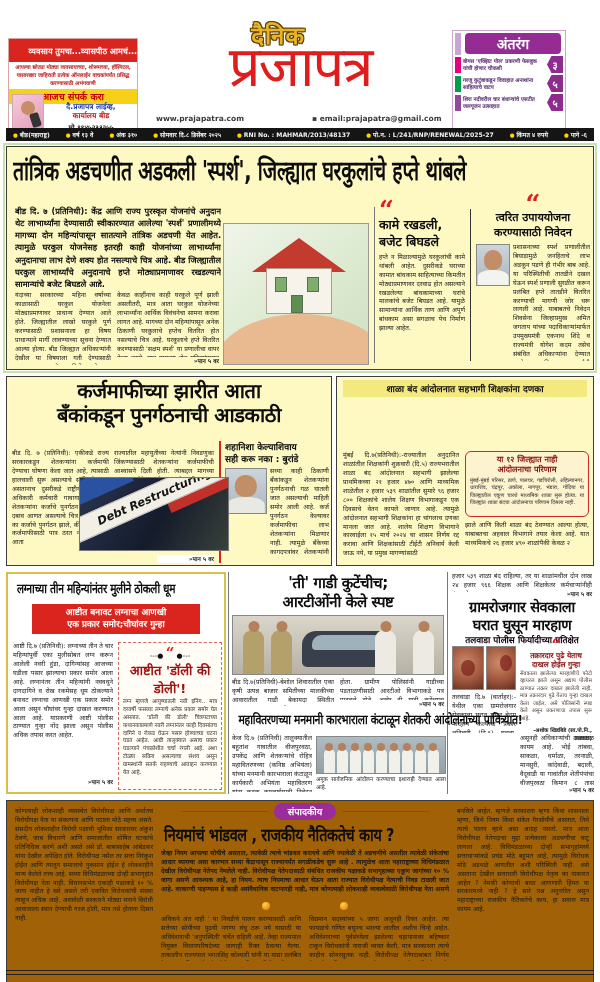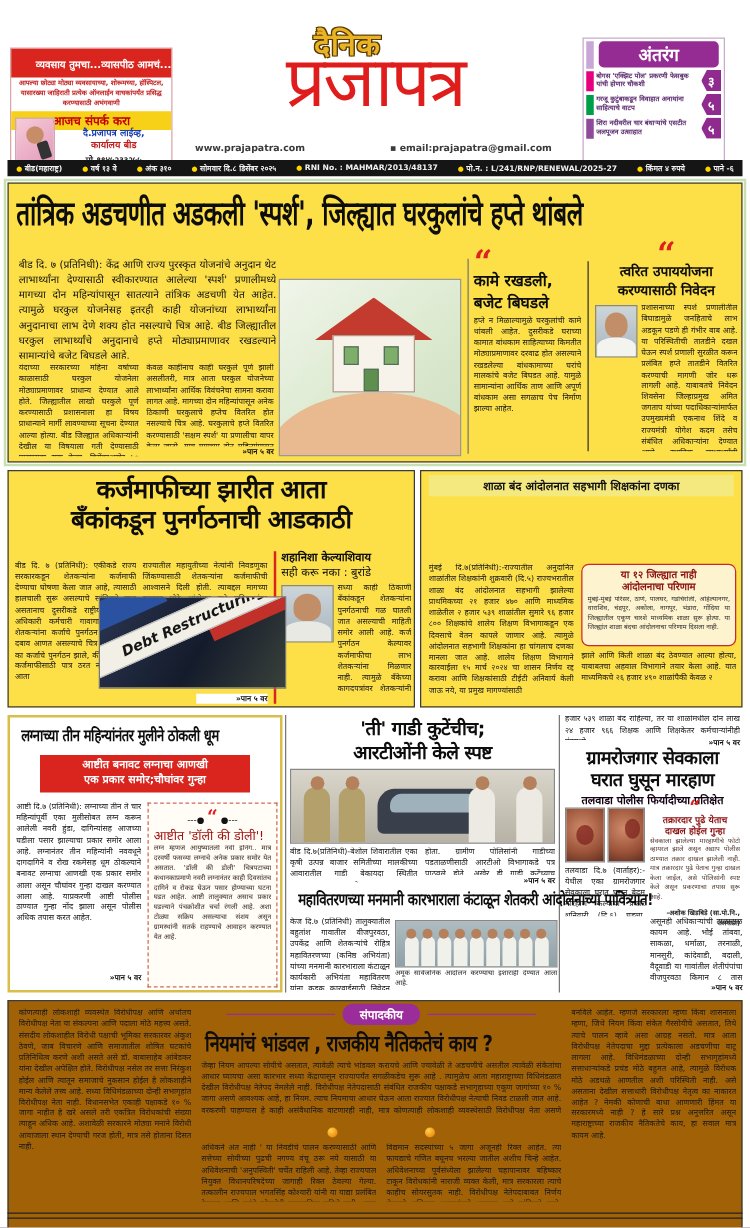--- a/index.html
+++ b/index.html
@@ -1,21 +1,21 @@
 <!DOCTYPE html>
 <html><head>
 <meta charset="utf-8">
 <style>
 *{margin:0;padding:0;box-sizing:border-box}
 html,body{background:#9a9a9a}
 #paper{position:relative;width:600px;height:982px;margin:0 auto;background:#fff;
   font-family:"DejaVu Sans","Liberation Sans",sans-serif;overflow:hidden}
 .abs{position:absolute}
 .tiny{font-size:6.3px;line-height:1.42;text-align:justify;color:#1b1b1b;overflow:hidden}
-.tinyb{font-weight:normal}
+.tinyb{font-weight:bold}
 .hl{font-weight:700;color:#0d0d0d;text-align:center;letter-spacing:-.4px}
 .red{color:#d9251d}
 .nowrap{white-space:nowrap}
 .more{font-size:6px;font-weight:700;color:#111;text-align:right}
 .qmark{font-family:"DejaVu Serif","Liberation Serif",serif;color:#e02020;font-weight:bold;line-height:.55}
 .vrule{border-left:1px solid #777}
 
 .adbox{border:1px solid #d9a6a6;background:#fff}
 .ad-head{background:#d9251d;color:#fff;font-weight:700;font-size:8px;text-align:right;padding:6px 0}
 .ad-body{color:#c02020;font-size:5.4px;line-height:1.45;text-align:center;padding:2px 3px;font-weight:700}
@@ -37,21 +37,21 @@
 .ant-item{display:flex;align-items:center;gap:2px;margin:2px 2px}
 .ant-sq{width:6px;height:16px;flex:0 0 6px}
 .ant-txt{font-size:5.4px;line-height:1.25;font-weight:700;color:#5a2a6e;flex:1;text-align:left}
 .ant-num{flex:0 0 16px;height:17px;background:#8f2b8f;color:#fff;font-weight:800;font-size:10px;
  display:flex;align-items:center;justify-content:center;clip-path:polygon(0 50%,28% 0,100% 0,100% 100%,28% 100%)}
 
 .infobar{background:#151515;color:#f2f2f2;display:flex;align-items:center;justify-content:space-between;
  font-size:6.1px;font-weight:700;padding:0 7px}
 .infobar .dot{color:#ffd400;font-size:5.5px;margin-right:2px}
 
-.sect{border:1px solid #3c3c3c;background:#fde047}
+.sect{border:1px solid #3c3c3c;background:#fef9c3}
 .green-out{outline:2px solid #c7e0b0;outline-offset:1px}
 .yellow-box{border:2px solid #d8bf4a}
 .subhead-red{color:#d9251d;font-weight:700;font-size:9.5px;text-align:center}
 .band-yellow{background:#f4e97f;color:#111;font-weight:700;font-size:9px;text-align:center;padding:2px 0}
 .redfill{background:#d9251d;color:#fff;font-weight:700;font-size:8.8px;text-align:center;line-height:1.35;padding:3px 2px}
 .creambox{background:#fdf3cf;border:1.5px solid #cc2a2a;border-radius:6px;padding:3px 4px}
 .dashbox{border:1px dashed #d06a5a;background:#fffdf6;padding:3px 4px}
 
 .photo-house{background:linear-gradient(140deg,#f0f5ea,#dcead0 55%,#cfe0c2);border:1px solid #999;overflow:hidden}
 .ph-hand{position:absolute;bottom:-14px;left:-10px;width:175px;height:64px;background:#e9b98f;border-radius:55% 55% 0 0/90% 90% 0 0}
@@ -105,21 +105,21 @@
     <div class="abs ad-phone" style="left:38px;bottom:3px;width:88px">मो.९९४५२३३२५५</div>
   </div>
 
   <div class="abs dainik" style="left:238px;top:18px;width:80px;text-align:center">दैनिक</div>
   <div class="abs brand" style="left:140px;top:32px;width:320px">प्रजापत्र</div>
   <div class="abs mast-url" style="left:156px;top:114px">www.prajapatra.com</div>
   <div class="abs mast-url" style="left:312px;top:114px">
     <span>▪ </span><span>email:prajapatra@gmail.com</span>
   </div>
 
-  <div class="abs antbox" style="left:466px;top:30px;width:114px;height:104px">
+  <div class="abs antbox" style="left:452px;top:30px;width:114px;height:104px">
     <div class="abs ant-sidebar" style="left:2px;top:2px;width:6px;height:22px"></div>
     <div class="ant-head" style="margin:2px 4px 2px 12px">अंतरंग</div>
     <div class="ant-item">
       <span class="ant-sq" style="background:#e6007e"></span>
       <span class="ant-txt">बोगस 'एक्झिट पोल' प्रकरणी फेसबुक यांची होणार चौकशी</span>
       <span class="ant-num">३</span>
     </div>
     <div class="ant-item">
       <span class="ant-sq" style="background:#009e49"></span>
       <span class="ant-txt">गरजू कुटुंबाकडून विवाहात अनाथांना साहित्याचे वाटप</span>
@@ -194,21 +194,21 @@
     <div class="abs more" style="left:150px;top:178px;width:57px;background:#fff">»पान ५ वर</div>
 
     <div class="abs photo-debt" style="left:72px;top:100px;width:150px;height:74px;z-index:2">
       <div class="debt-blue"></div>
       <div class="debt-red"></div>
       <div class="debt-strip">Debt Restructuring</div>
     </div>
 
     <div class="abs" style="left:212px;top:64px;width:110px;height:122px;border-left:2px solid #d9251d;padding-left:4px">
       <div style="font-size:9px;font-weight:700;color:#0d0d0d;line-height:1.35">शहानिशा केल्याशिवाय</div>
-      <div style="font-size:9px;font-weight:400;color:#0d0d0d;line-height:1.35">सही करू नका : बुरांडे</div>
+      <div style="font-size:9px;font-weight:700;color:#0d0d0d;line-height:1.35">सही करू नका : बुरांडे</div>
       <div style="margin-top:2px">
         <div class="portrait" style="float:left;width:42px;height:46px;margin:1px 3px 1px 0;position:relative">
           <span class="head"></span>
           <span class="torso"></span>
         </div>
         <div class="tiny" style="height:88px">सध्या काही ठिकाणी बँकांकडून शेतकऱ्यांना पुनर्गठनाची गळ घातली जात असल्याची माहिती समोर आली आहे. कर्ज पुनर्गठन केल्यावर कर्जमाफीचा लाभ शेतकऱ्यांना मिळणार नाही. त्यामुळे बँकेच्या कागदपत्रांवर शेतकऱ्यांनी हा प्रकार शहानिशा केल्याशिवाय, खात्री न करता सही करू नये असे आवाहन किसान सभेचे अजय बुरांडे यांनी केले आहे.</div>
       </div>
     </div>
   </div>
 
@@ -230,21 +230,21 @@
     <div class="abs redfill" style="left:24px;top:30px;width:168px">
       <div>आष्टीत बनावट लग्नाचा आणखी</div>
       <div>एक प्रकार समोर;चौघांवर गुन्हा</div>
     </div>
     <div class="abs tiny" style="left:5px;top:68px;width:100px;height:136px">आष्टी दि.७ (प्रतिनिधी): लग्नाच्या तीन ते चार महिन्यांपूर्वी एका मुलीसोबत लग्न करून आलेली नवरी हुंडा, दागिन्यांसह आजच्या घडीला पसार झाल्याचा प्रकार समोर आला आहे. लग्नानंतर तीन महिन्यांनी नववधूने दागदागिने व रोख रकमेसह धूम ठोकल्याने बनावट लग्नाचा आणखी एक प्रकार समोर आला असून चौघांवर गुन्हा दाखल करण्यात आला आहे. याप्रकरणी आष्टी पोलीस ठाण्यात गुन्हा नोंद झाला असून पोलीस अधिक तपास करत आहेत.</div>
     <div class="abs more" style="left:48px;top:204px;width:57px">»पान ५ वर</div>
     <div class="abs dashbox" style="left:110px;top:68px;width:104px;height:148px">
       <div style="text-align:center;line-height:.9">
         <span style="color:#111;font-size:7px">‑‑‑● </span><span class="qmark" style="font-size:15px">“</span><span style="color:#111;font-size:7px"> ●‑‑‑</span>
       </div>
-      <div style="font-size:10px;font-weight:400;color:#a01212;text-align:left;margin:1px 0">आष्टीत 'डॉली की डोली'!</div>
+      <div style="font-size:13px;font-weight:700;color:#a01212;text-align:center;margin:1px 0">आष्टीत 'डॉली की डोली'!</div>
       <div class="tiny" style="font-size:5.5px;height:112px;color:#3a2a22">लग्न म्हणजे आयुष्यातली नवी इनिंग.. मात्र दरवर्षी फसव्या लग्नाचे अनेक प्रकार समोर येत असतात. 'डॉली की डोली' चित्रपटाच्या कथानकाप्रमाणे नवरी लग्नानंतर काही दिवसांतच दागिने व रोकड घेऊन पसार होण्याच्या घटना घडत आहेत. आष्टी तालुक्यात असाच प्रकार घडल्याने पंचक्रोशीत चर्चा रंगली आहे. अशा टोळ्या सक्रिय असल्याचा संशय असून ग्रामस्थांनी सतर्क राहण्याचे आवाहन करण्यात येत आहे.</div>
     </div>
   </div>
 
   <div class="abs vrule" style="left:228px;top:572px;height:222px"></div>
   <div class="abs vrule" style="left:447px;top:572px;height:222px"></div>
 
   <div class="abs" style="left:232px;top:574px;width:212px;height:134px">
     <div class="hl" style="font-size:15px;line-height:1.25">'ती' गाडी कुटेंचीच;</div>
     <div class="hl" style="font-size:15px;line-height:1.25">आरटीओंनी केले स्पष्ट</div>

